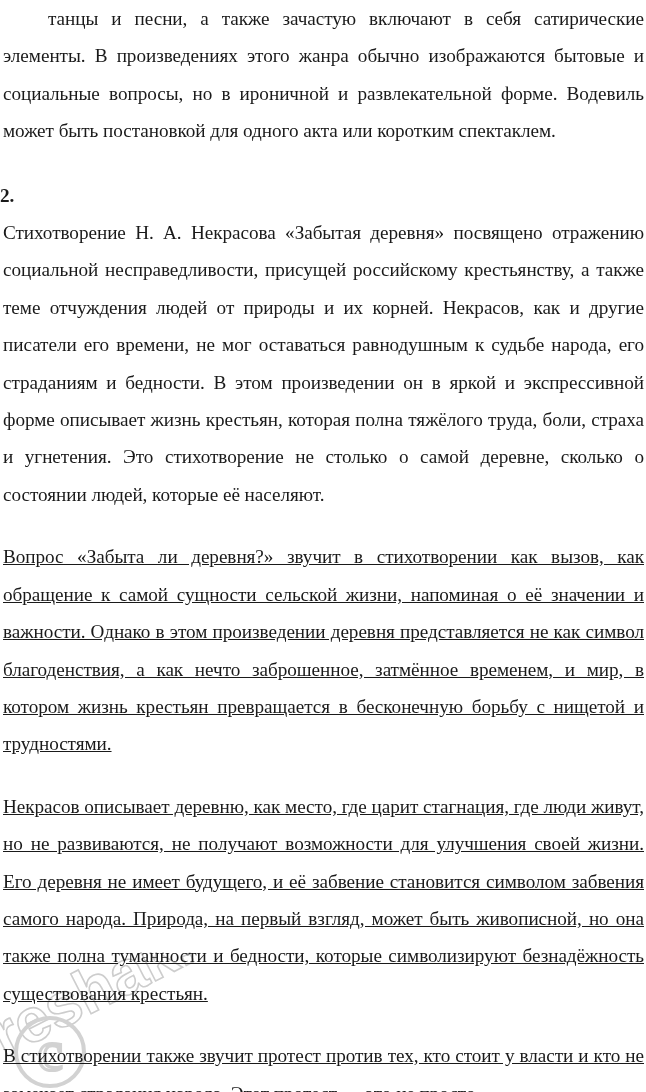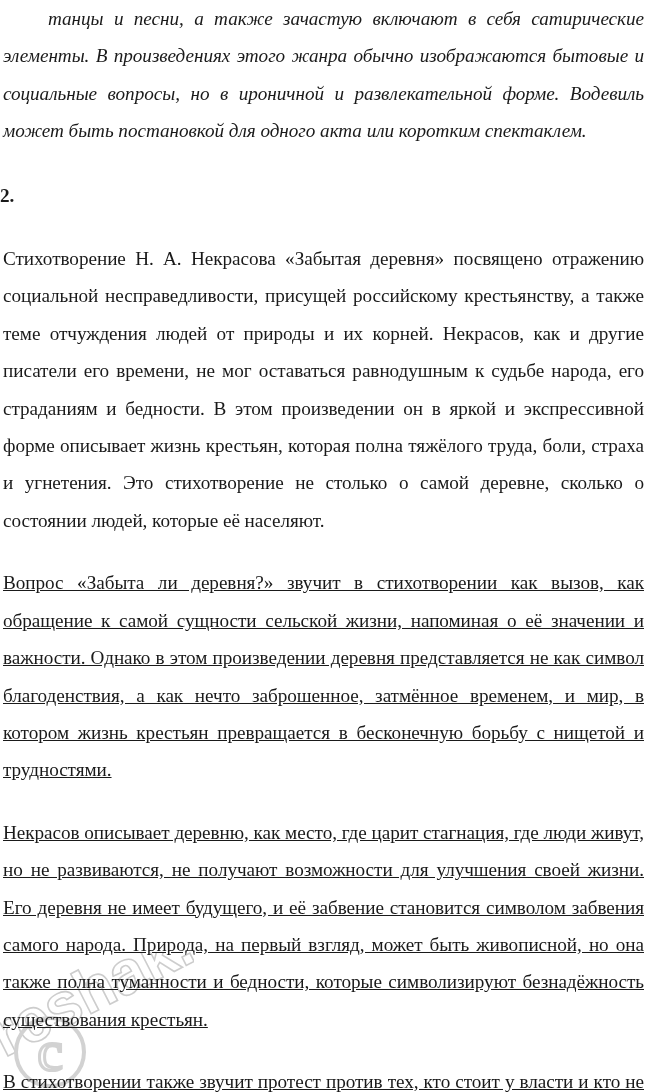--- a/index.html
+++ b/index.html
@@ -51,31 +51,30 @@
     font-size: 19.2px;
     line-height: 37.4px;
     letter-spacing: -0.05px;
     word-spacing: 0px;
     -webkit-font-smoothing: none;
   }
 
   
   .para.cont-top {
     text-indent: 45px;
-    font-style: italic;
   }
 
   .para.heading-num {
     font-weight: bold;
     text-align: left;
     text-indent: -3px;
     margin-top: 27px;
   }
 
-  .gap-after-heading { margin-top: 26px; }
+  .gap-after-heading { }
   .para + .para.body-gap { margin-top: 25px; text-decoration: underline; }
 </style>
 </head>
 <body>
 
 <div id="page">
 
   <div id="watermark">
     <svg width="200" height="150" viewBox="0 0 200 150" xmlns="http://www.w3.org/2000/svg">
       <g transform="rotate(-27 100 75)" fill="none" stroke="#cdcdcd" stroke-width="1.6">

